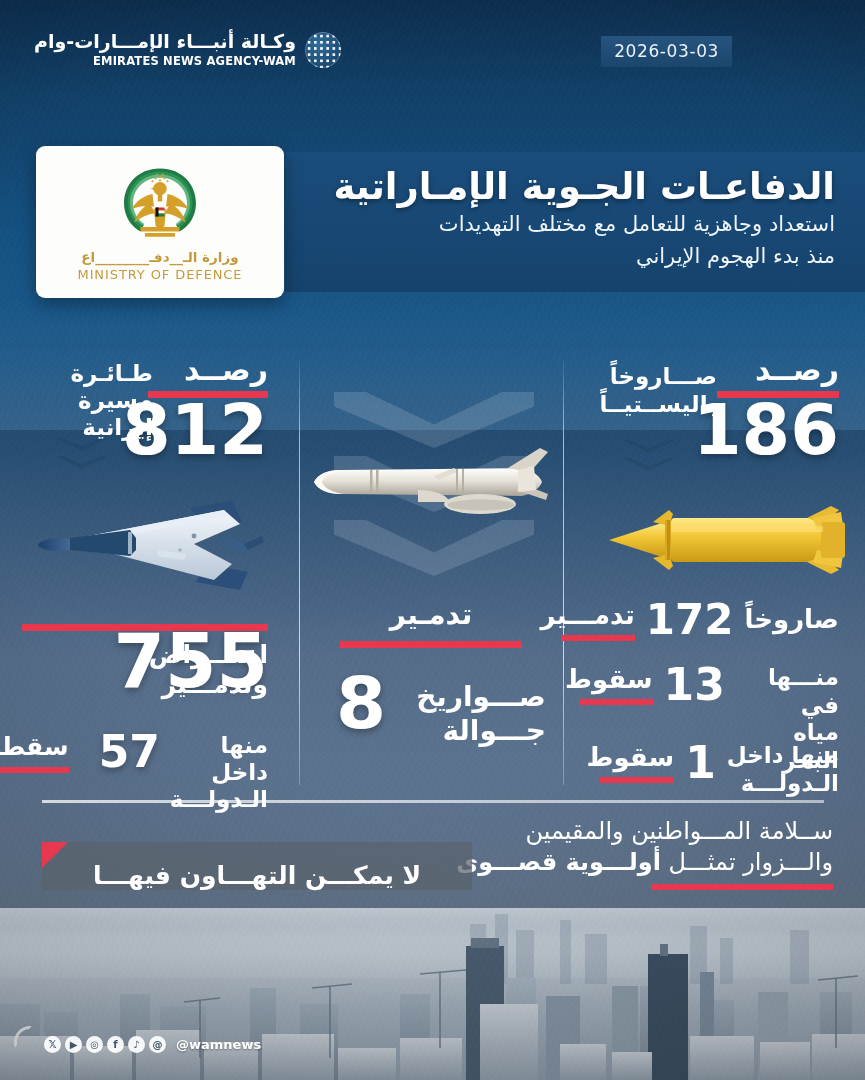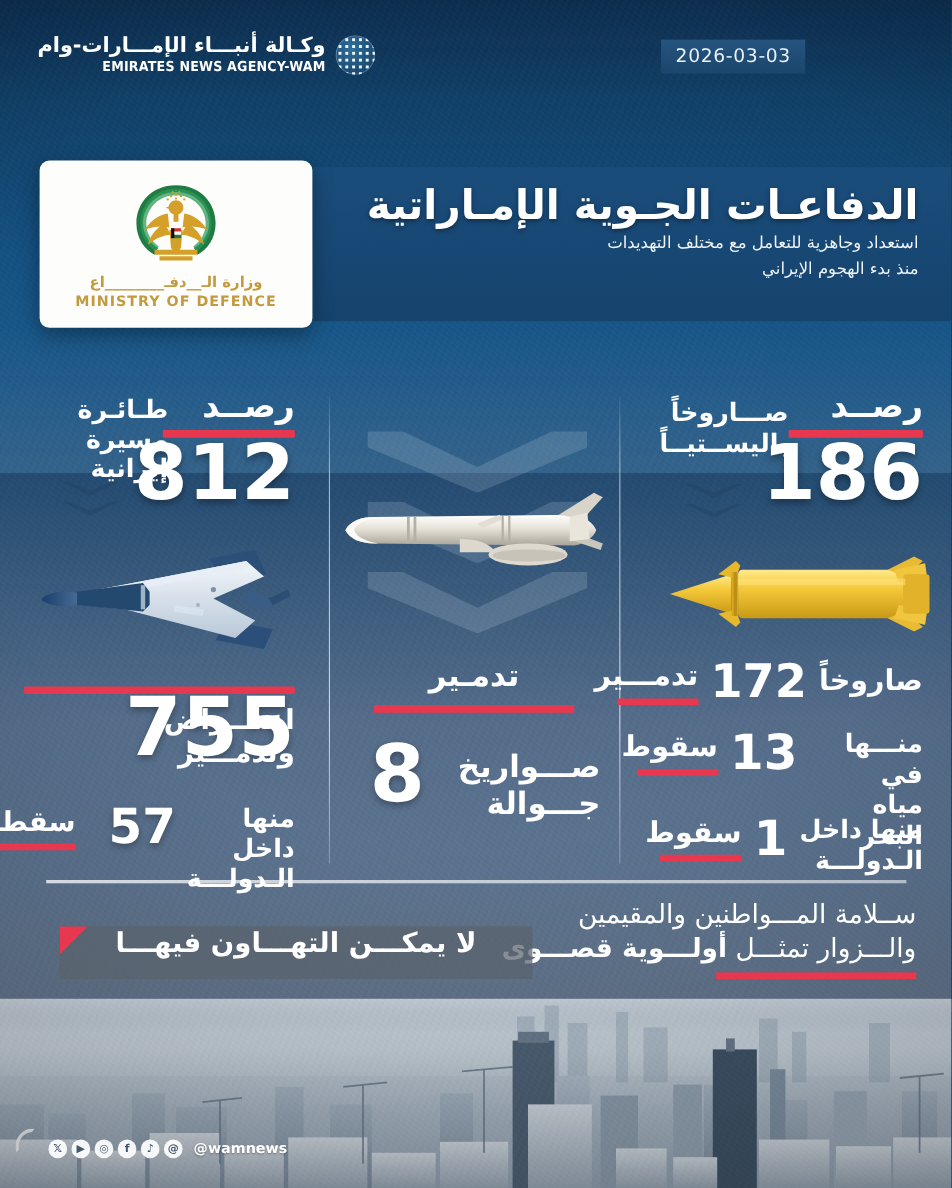--- a/index.html
+++ b/index.html
@@ -59,31 +59,31 @@
   .titlebox{
     position:absolute;right:0;top:152px;width:580px;height:140px;
     background:linear-gradient(180deg,rgba(27,77,124,.92),rgba(21,64,105,.86));
     padding:14px 30px 14px 26px;box-sizing:border-box;
     direction:rtl;text-align:right;
   }
   .t-main{
     color:#fff;font-size:37px;font-weight:800;letter-spacing:-.5px;line-height:1.12;
     text-shadow:0 2px 5px rgba(0,0,0,.4);
   }
-  .t-sub{color:#eef4f9;font-size:15px;font-weight:400;line-height:1.32;margin-top:4px;}
+  .t-sub{color:#eef4f9;font-size:21px;font-weight:400;line-height:1.32;margin-top:4px;}
 
   .mod-card{
     position:absolute;left:36px;top:146px;width:248px;height:152px;
     background:#fdfdfb;border-radius:9px;
     box-shadow:0 6px 18px rgba(0,0,0,.34);
     display:flex;flex-direction:column;align-items:center;justify-content:center;
   }
   .emblem{width:92px;height:78px;margin-top:2px;}
   .mod-ar{color:#c39a3e;font-size:13.5px;font-weight:700;direction:rtl;letter-spacing:1.2px;margin-top:7px;}
-  .mod-en{color:#c39a3e;font-size:13px;font-weight:700;letter-spacing:.9px;margin-top:2px;}
+  .mod-en{color:#c39a3e;font-size:13px;font-weight:400;letter-spacing:.9px;margin-top:2px;}
 
   
   .col{position:absolute;top:352px;direction:rtl;}
   .col-left{left:0;width:286px;}
   .col-right{right:0;width:300px;}
   .col-center{left:300px;width:262px;}
 
   .divider{position:absolute;top:360px;width:1px;height:425px;
            background:linear-gradient(180deg,rgba(255,255,255,.05),rgba(255,255,255,.6) 18%,rgba(255,255,255,.72) 70%,rgba(255,255,255,.25));}
   .div-l{left:299px;}
@@ -162,22 +162,22 @@
 
   
   .hr-top{position:absolute;left:42px;top:800px;width:782px;height:3px;
           background:linear-gradient(90deg,rgba(255,255,255,.75),rgba(255,255,255,.55));}
   .msg{position:absolute;right:32px;top:816px;width:420px;direction:rtl;text-align:right;}
   .msg-l1{color:#fff;font-size:24px;line-height:1.3;}
   .msg-l2{color:#fff;font-size:24px;line-height:1.3;}
   .msg-l2 b{font-weight:800;}
   .msg-bar{width:182px;height:6px;background:#e8384f;margin:6px 0 0 auto;}
   .slogan{
-    position:absolute;left:54px;top:842px;width:430px;height:48px;
-    background:rgba(90,98,108,.72);display:flex;align-items:flex-start;justify-content:center;
+    position:absolute;left:42px;top:842px;width:430px;height:48px;
+    background:rgba(90,98,108,.72);display:flex;align-items:flex-end;justify-content:center;
     direction:rtl;
   }
   .slogan span{color:#fff;font-size:25px;font-weight:800;letter-spacing:.5px;}
   .slogan::before{content:"";position:absolute;left:0;top:0;width:26px;height:26px;
                   background:#e8384f;clip-path:polygon(0 0,100% 0,0 100%);}
 
   
   .city{position:absolute;left:0;top:908px;width:865px;height:172px;overflow:hidden;
         background:linear-gradient(180deg,#b9c6d2 0%,#c7d2dc 26%,#aab8c6 60%,#93a3b4 100%);}
   .haze{position:absolute;left:0;top:0;width:865px;height:70px;

